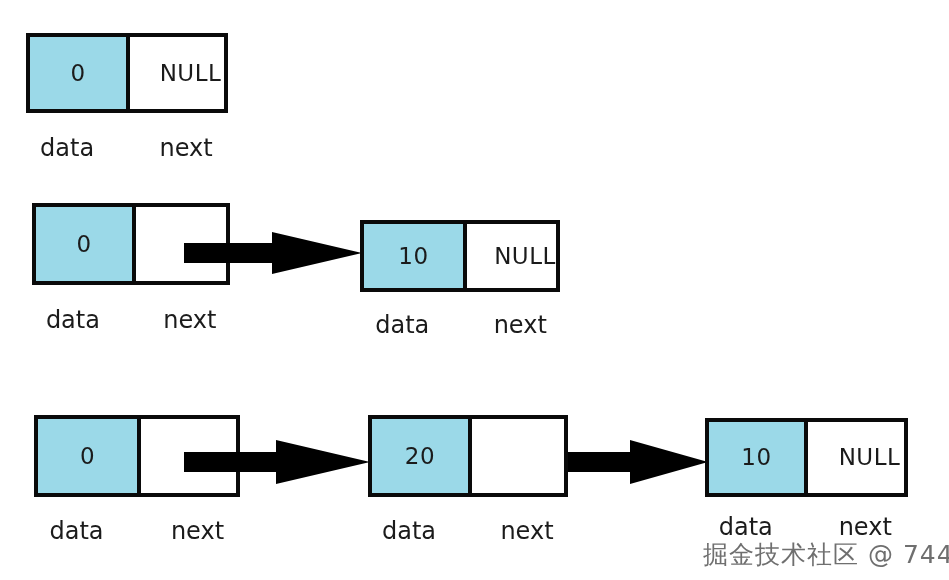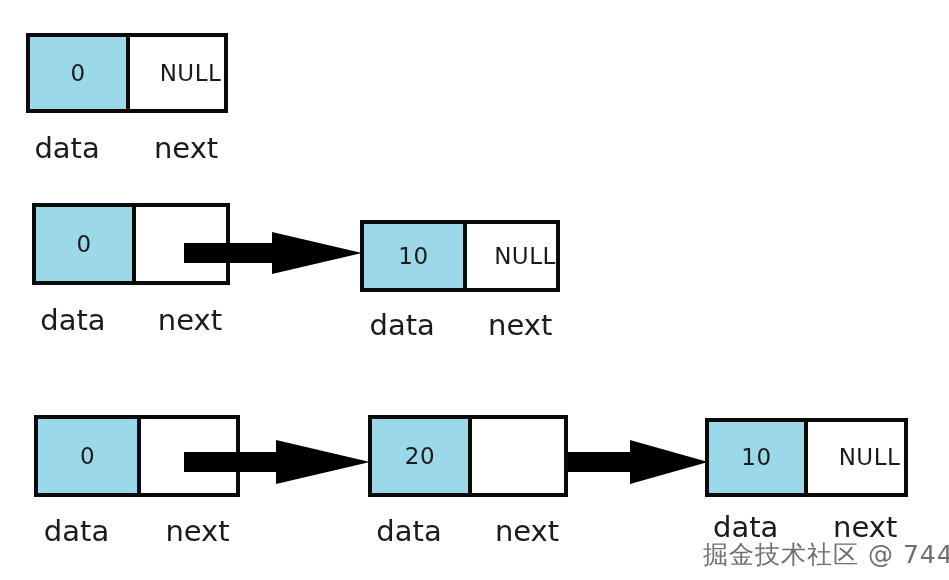--- a/index.html
+++ b/index.html
@@ -51,21 +51,21 @@
   .cell-next {
     background: #ffffff;
     padding-left: 27px;
   }
 
   
   .labels {
     position: absolute;
     display: flex;
     flex-direction: row;
-    font-size: 29px;
+    font-size: 24px;
     color: #1b1b1b;
     user-select: none;
     gap: 36px;
   }
   .labels > span {
     display: flex;
     align-items: center;
     justify-content: center;
     white-space: nowrap;
   }

